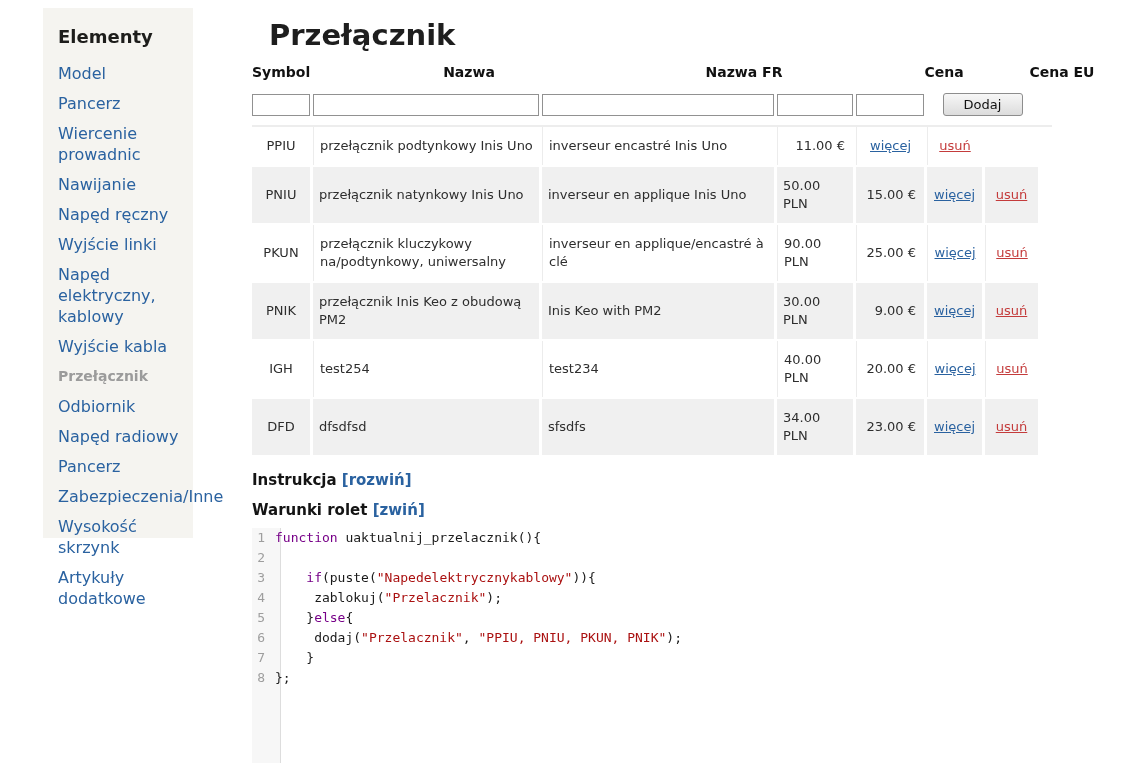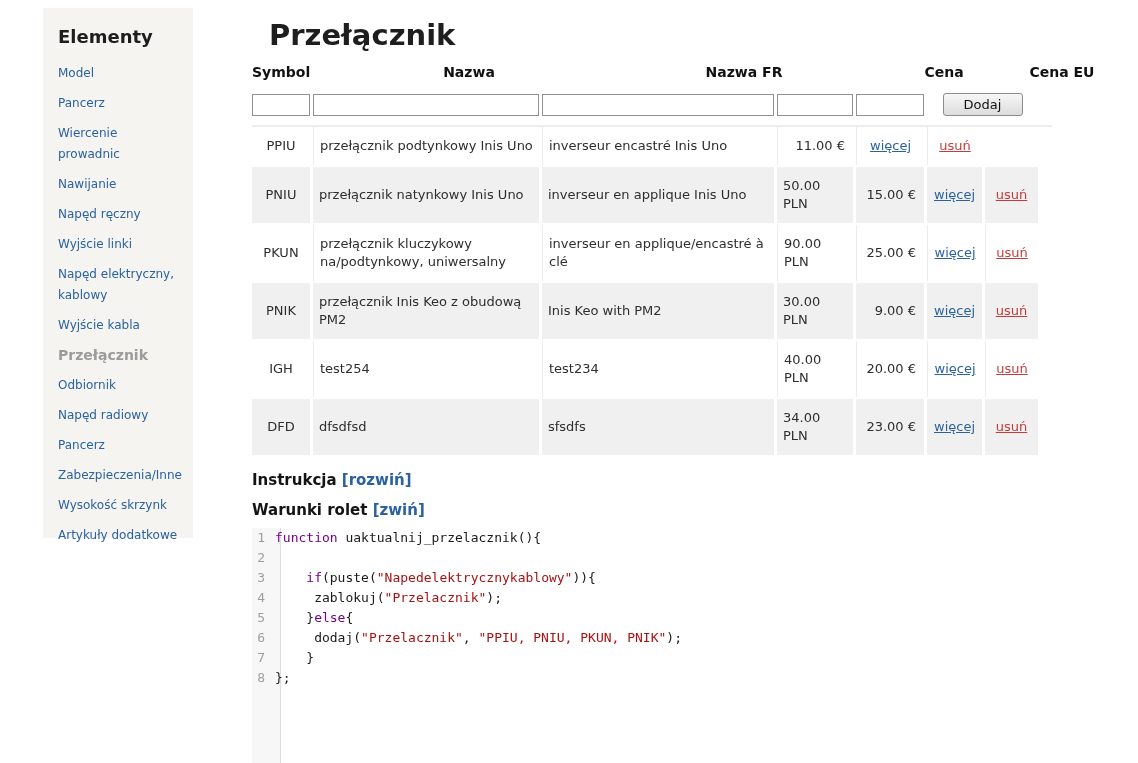--- a/index.html
+++ b/index.html
@@ -11,21 +11,21 @@
   }
 
   
   .sidebar {
     position:absolute; left:43px; top:8px; width:150px; height:530px;
     background:#f5f4f0; padding:18px 11px 16px 15px;
   }
   .sidebar h2 { margin:0 0 16px 0; font-size:18px; color:#1d1d1b; }
   .sidebar ul { list-style:none; margin:0; padding:0; }
   .sidebar li { margin-bottom:9px; }
-  .sidebar a { color:var(--accent); text-decoration:none; font-size:12px; line-height:21px; }
+  .sidebar a { color:var(--accent); text-decoration:none; font-size:16px; line-height:21px; }
   .sidebar li.active span { color:var(--active-item); font-weight:bold; font-size:14px; line-height:21px; }
 
   
   .main { position:absolute; left:252px; top:0; width:800px; }
   h1 { margin:18px 0 12px 17px; font-size:29px; color:#1e1e1e; font-weight:bold; }
 
   .grid-row {
     display:grid;
     grid-template-columns:58px 226px 232px 76px 68px 55px 53px;
     column-gap:3px;

